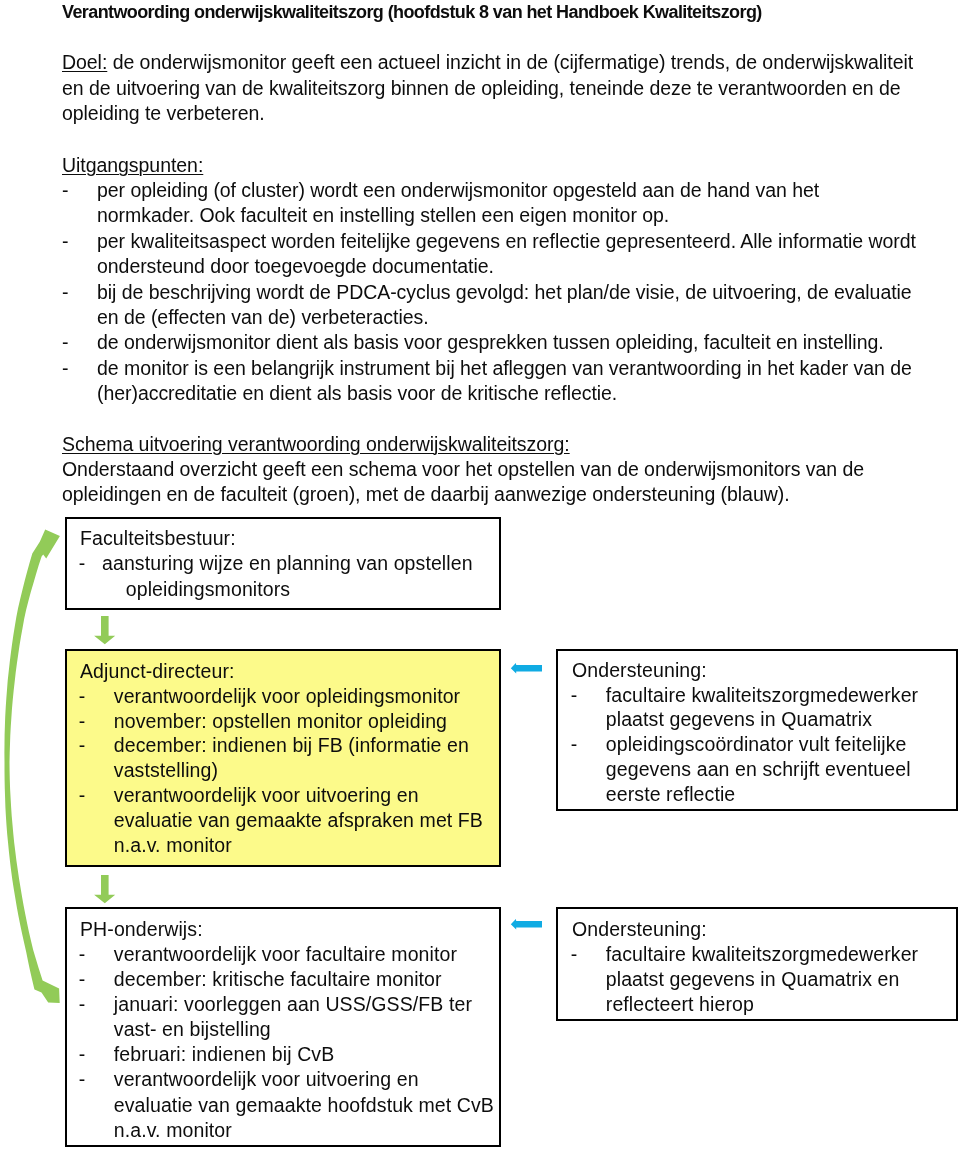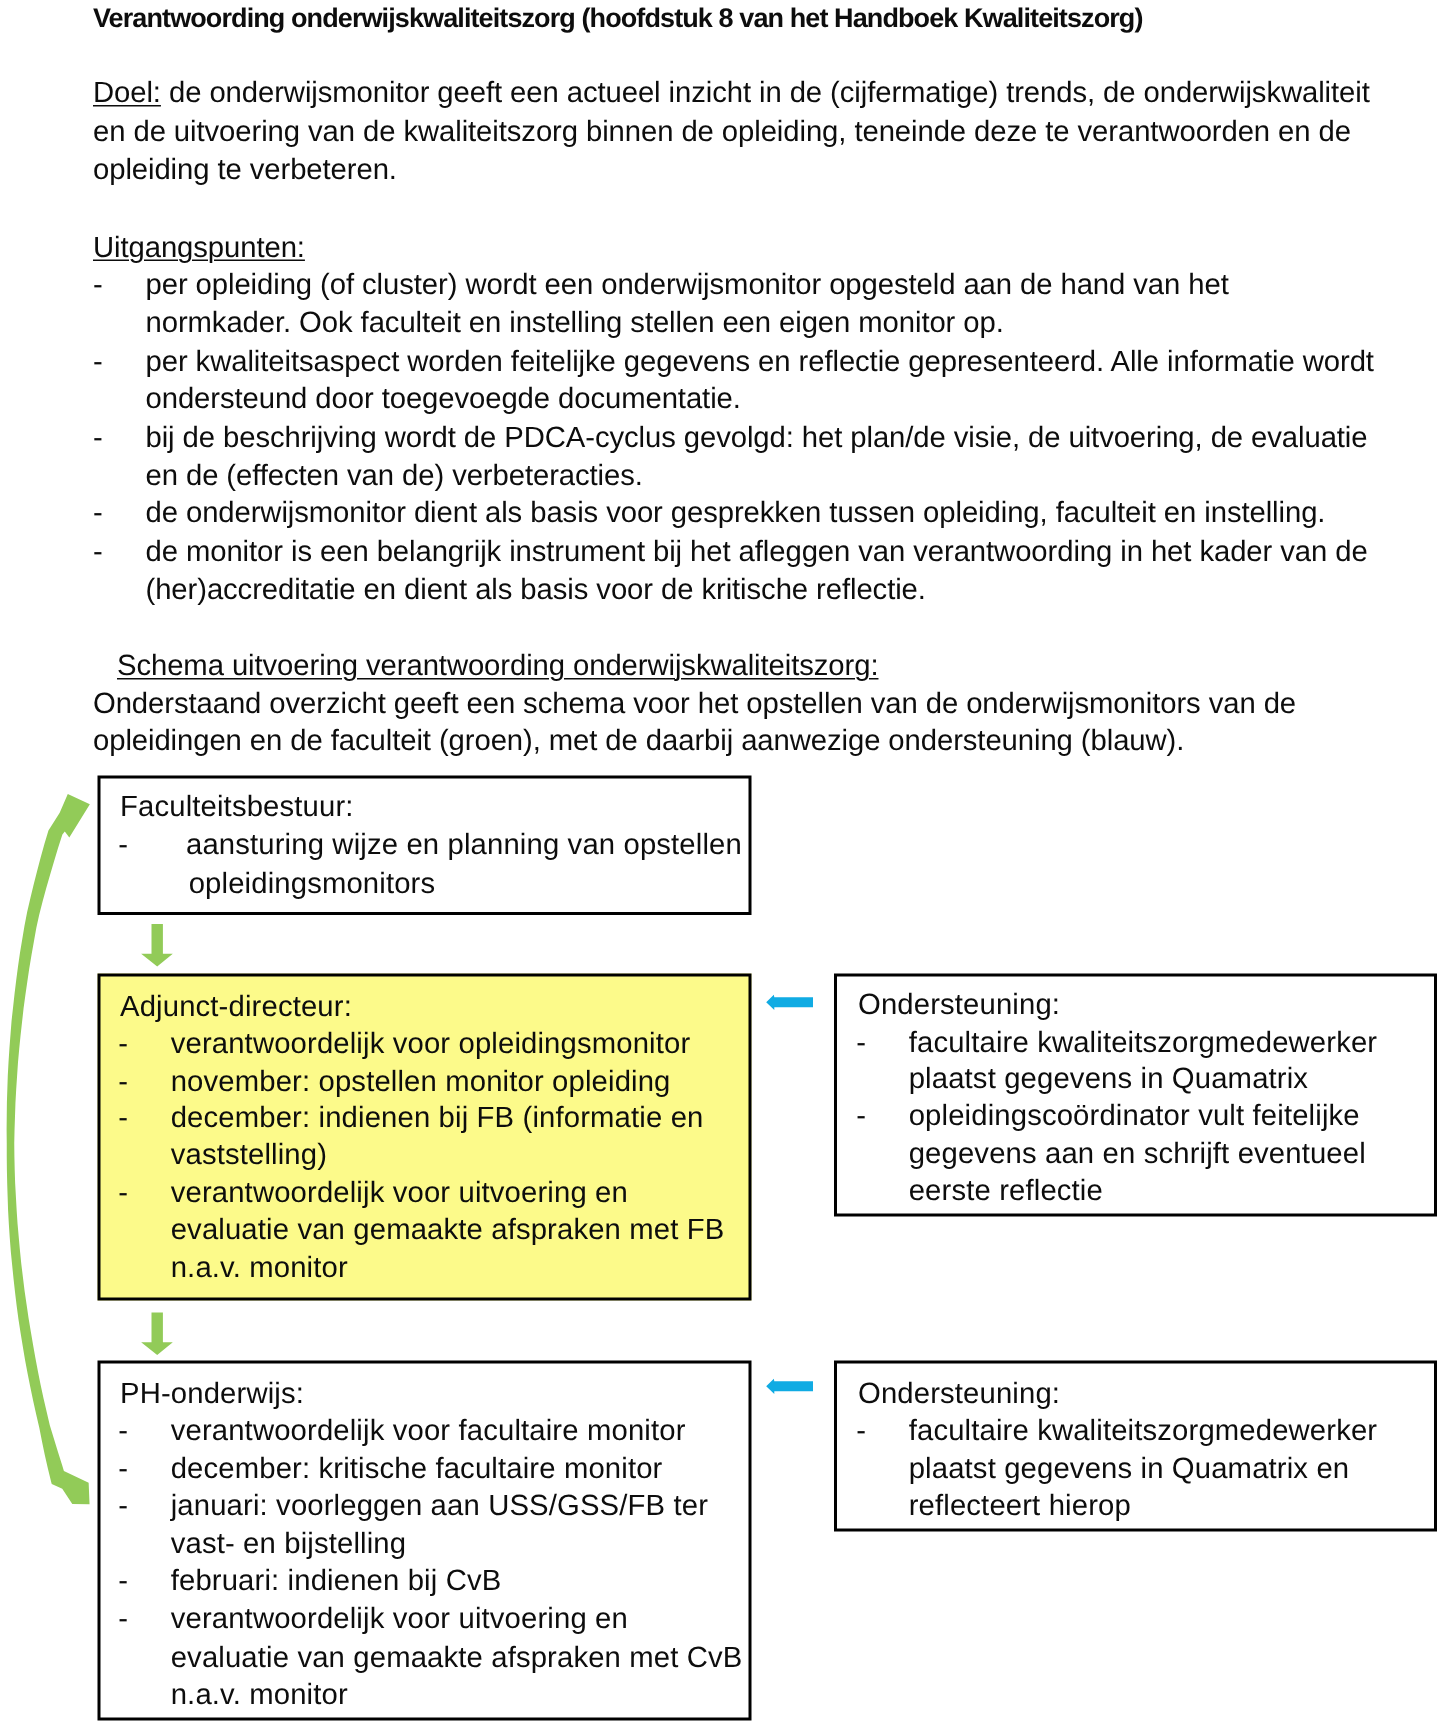--- a/index.html
+++ b/index.html
@@ -44,21 +44,21 @@
     <div class="abs para" style="left: 62px; top: 279.5px;">-</div>
     <div class="abs para" style="left: 97px; top: 279.5px;">bij de beschrijving wordt de PDCA-cyclus gevolgd: het plan/de visie, de uitvoering, de evaluatie</div>
     <div class="abs para" style="left: 97px; top: 304.85px;">en de (effecten van de) verbeteracties.</div>
     <div class="abs para" style="left: 62px; top: 330.2px;">-</div>
     <div class="abs para" style="left: 97px; top: 330.2px;">de onderwijsmonitor dient als basis voor gesprekken tussen opleiding, faculteit en instelling.</div>
     <div class="abs para" style="left: 62px; top: 355.55px;">-</div>
     <div class="abs para" style="left: 97px; top: 355.55px;">de monitor is een belangrijk instrument bij het afleggen van verantwoording in het kader van de</div>
     <div class="abs para" style="left: 97px; top: 380.9px;">(her)accreditatie en dient als basis voor de kritische reflectie.</div>
   </div>
 
-<div class="abs para u" style="left:62px;top:431.5px;margin-left:16px;">Schema uitvoering verantwoording onderwijskwaliteitszorg:</div>
+<div class="abs para u" style="left:62px;top:431.5px;">Schema uitvoering verantwoording onderwijskwaliteitszorg:</div>
 <div class="abs para" style="left:62px;top:456.9px;">Onderstaand overzicht geeft een schema voor het opstellen van de onderwijsmonitors van de</div>
 <div class="abs para" style="left:62px;top:481.7px;">opleidingen en de faculteit (groen), met de daarbij aanwezige ondersteuning (blauw).</div>
 
 <svg id="green-curve" style="left:0;top:0;" width="90" height="1030" viewBox="0 0 90 1030">
   <path d="M 45.2 529.4 L 59.9 536.1 L 46.2 558.4 L 43.2 554.4 L 41.6 556.4 L 38.7 565.3 L 36.0 574.3 L 33.4 583.2 L 30.8 592.1 L 28.4 601.0 L 26.1 610.0 L 24.2 618.7 L 22.6 627.7 L 21.0 636.6 L 19.5 645.6 L 18.2 654.5 L 16.9 663.5 L 15.7 672.4 L 14.7 681.4 L 13.7 690.3 L 12.8 699.3 L 12.0 708.2 L 11.4 717.2 L 10.8 726.1 L 10.3 735.1 L 10.0 744.1 L 9.7 753.0 L 9.5 762.0 L 9.6 771.0 L 9.8 779.9 L 10.1 788.9 L 10.6 797.9 L 11.1 806.8 L 11.7 815.8 L 12.5 824.8 L 13.3 833.7 L 14.2 842.7 L 15.3 851.6 L 16.4 860.6 L 17.7 869.5 L 19.0 878.5 L 20.5 887.5 L 22.0 896.4 L 23.6 905.4 L 25.3 914.3 L 27.1 923.3 L 29.0 932.2 L 31.1 941.2 L 33.2 950.1 L 35.9 959.0 L 38.6 967.9 L 41.4 976.7 L 42.6 980.6 L 59.1 988.5 L 59.7 1002.9 L 48.2 1002.6 L 41.5 992.5 L 34.5 989.4 L 34.2 988.4 L 32.0 979.3 L 29.9 970.1 L 28.0 961.0 L 26.2 951.9 L 24.1 942.8 L 22.1 933.8 L 20.2 924.7 L 18.4 915.7 L 16.7 906.6 L 15.2 897.6 L 13.7 888.5 L 12.3 879.5 L 11.1 870.5 L 10.0 861.4 L 9.0 852.4 L 8.1 843.3 L 7.2 834.3 L 6.5 825.2 L 5.9 816.2 L 5.4 807.2 L 5.1 798.1 L 4.8 789.1 L 4.6 780.1 L 4.5 771.0 L 4.5 762.0 L 4.4 753.0 L 4.5 743.9 L 4.6 734.9 L 4.9 725.9 L 5.2 716.8 L 5.7 707.8 L 6.3 698.7 L 7.0 689.7 L 7.7 680.6 L 8.7 671.6 L 9.7 662.5 L 10.8 653.5 L 12.0 644.4 L 13.3 635.4 L 14.8 626.3 L 16.3 617.3 L 18.1 608.0 L 20.2 599.0 L 22.4 589.9 L 24.7 580.8 L 27.1 571.7 L 29.6 562.7 L 32.3 553.6 L 39.8 541.8 Z" fill="#92CB58"></path>
   </svg>
 
 <div class="fbox" style="left:65px;top:516.5px;width:436px;height:93.5px;"></div>
 
 <svg style="left:93px;top:616px;" width="22" height="30" viewBox="-2 0 22 30">
@@ -81,21 +81,21 @@
 
 <svg style="left:508px;top:914px;" width="40" height="22" viewBox="0 0 40 22">
   <path d="M 2.8 10.2 L 7.9 5.1 L 8.2 6.9 L 34.0 6.9 L 34.0 13.5 L 8.2 13.5 L 8.2 15.4 Z" fill="#10ABE3"></path>
 </svg>
 
 <div class="fbox" style="left:556px;top:907px;width:402px;height:113.5px;"></div>
 
 <div class="abs" id="flow-text">
     <div class="abs para fline" style="left: 80px; top: 525.5px;">Faculteitsbestuur:</div>
     <div class="abs para fline" style="left: 78.8px; top: 551px;">-</div>
-    <div class="abs para fline" style="left: 124px; top: 551px;">aansturing wijze en planning van opstellen</div>
+    <div class="abs para fline" style="left: 102px; top: 551px;">aansturing wijze en planning van opstellen</div>
     <div class="abs para fline" style="left: 113.8px; top: 576.5px; margin-left: 12px;">opleidingsmonitors</div>
     <div class="abs para fline" style="left: 80px; top: 658.8px;">Adjunct-directeur:</div>
     <div class="abs para fline" style="left: 78.8px; top: 683.65px;">-</div>
     <div class="abs para fline" style="left: 113.8px; top: 683.65px;">verantwoordelijk voor opleidingsmonitor</div>
     <div class="abs para fline" style="left: 78.8px; top: 708.5px;">-</div>
     <div class="abs para fline" style="left: 113.8px; top: 708.5px;">november: opstellen monitor opleiding</div>
     <div class="abs para fline" style="left: 78.8px; top: 733.35px;">-</div>
     <div class="abs para fline" style="left: 113.8px; top: 733.35px;">december: indienen bij FB (informatie en</div>
     <div class="abs para fline" style="left: 113.8px; top: 758.2px;">vaststelling)</div>
     <div class="abs para fline" style="left: 78.8px; top: 783.05px;">-</div>
@@ -115,20 +115,20 @@
     <div class="abs para fline" style="left: 113.8px; top: 942.08px;">verantwoordelijk voor facultaire monitor</div>
     <div class="abs para fline" style="left: 78.8px; top: 967.16px;">-</div>
     <div class="abs para fline" style="left: 113.8px; top: 967.16px;">december: kritische facultaire monitor</div>
     <div class="abs para fline" style="left: 78.8px; top: 992.24px;">-</div>
     <div class="abs para fline" style="left: 113.8px; top: 992.24px;">januari: voorleggen aan USS/GSS/FB ter</div>
     <div class="abs para fline" style="left: 113.8px; top: 1017.32px;">vast- en bijstelling</div>
     <div class="abs para fline" style="left: 78.8px; top: 1042.4px;">-</div>
     <div class="abs para fline" style="left: 113.8px; top: 1042.4px;">februari: indienen bij CvB</div>
     <div class="abs para fline" style="left: 78.8px; top: 1067.48px;">-</div>
     <div class="abs para fline" style="left: 113.8px; top: 1067.48px;">verantwoordelijk voor uitvoering en</div>
-    <div class="abs para fline" style="left: 113.8px; top: 1092.56px;">evaluatie van gemaakte afspraken met CvB</div>
+    <div class="abs para fline" style="left: 113.8px; top: 1092.56px;">evaluatie van gemaakte hoofdstuk met CvB</div>
     <div class="abs para fline" style="left: 113.8px; top: 1117.64px;">n.a.v. monitor</div>
     <div class="abs para fline" style="left: 572px; top: 917px;">Ondersteuning:</div>
     <div class="abs para fline" style="left: 570.8px; top: 942px;">-</div>
     <div class="abs para fline" style="left: 605.8px; top: 942px;">facultaire kwaliteitszorgmedewerker</div>
     <div class="abs para fline" style="left: 605.8px; top: 967px;">plaatst gegevens in Quamatrix en</div>
     <div class="abs para fline" style="left: 605.8px; top: 992px;">reflecteert hierop</div>
   </div>
 
 </body></html>

